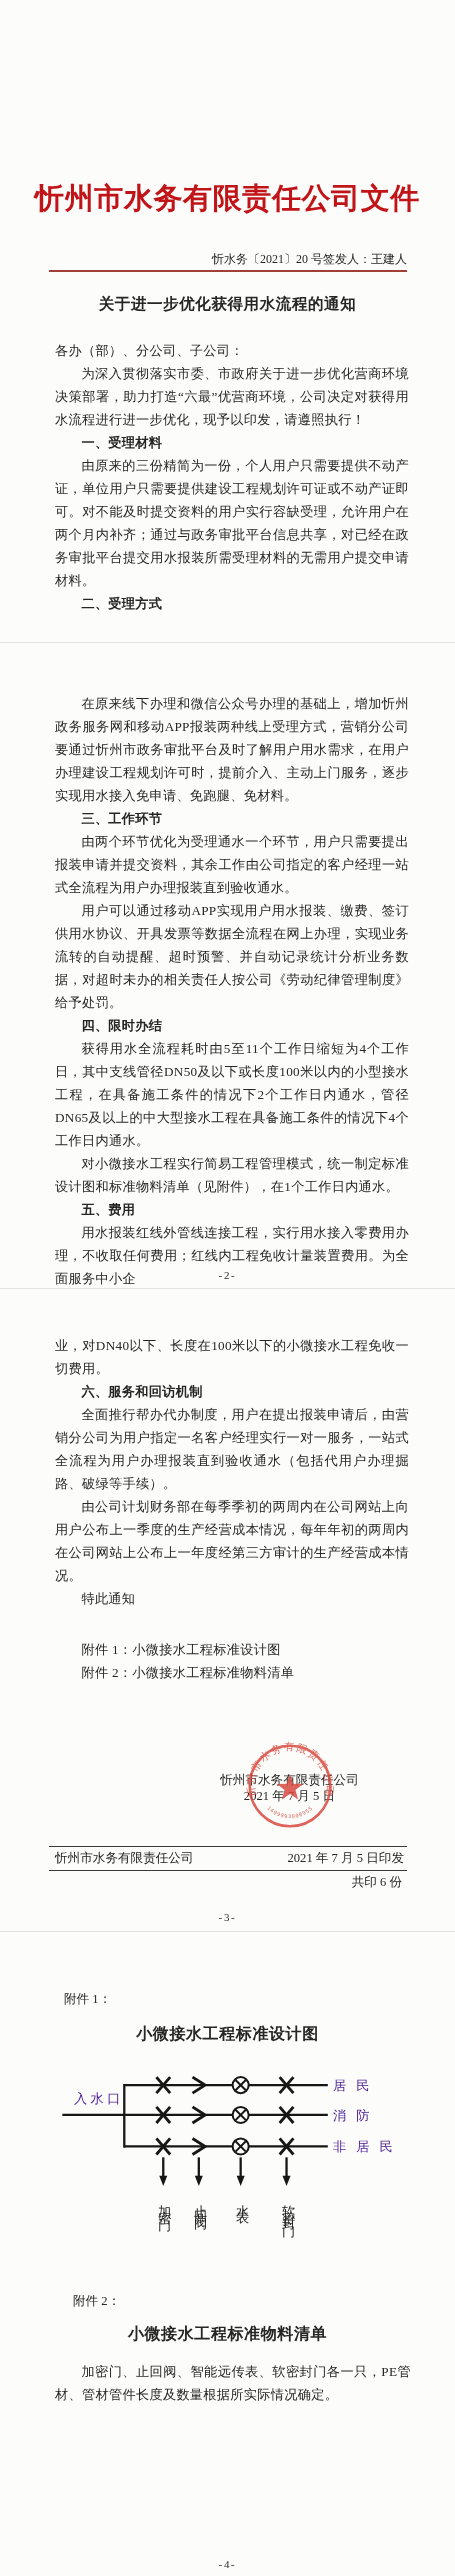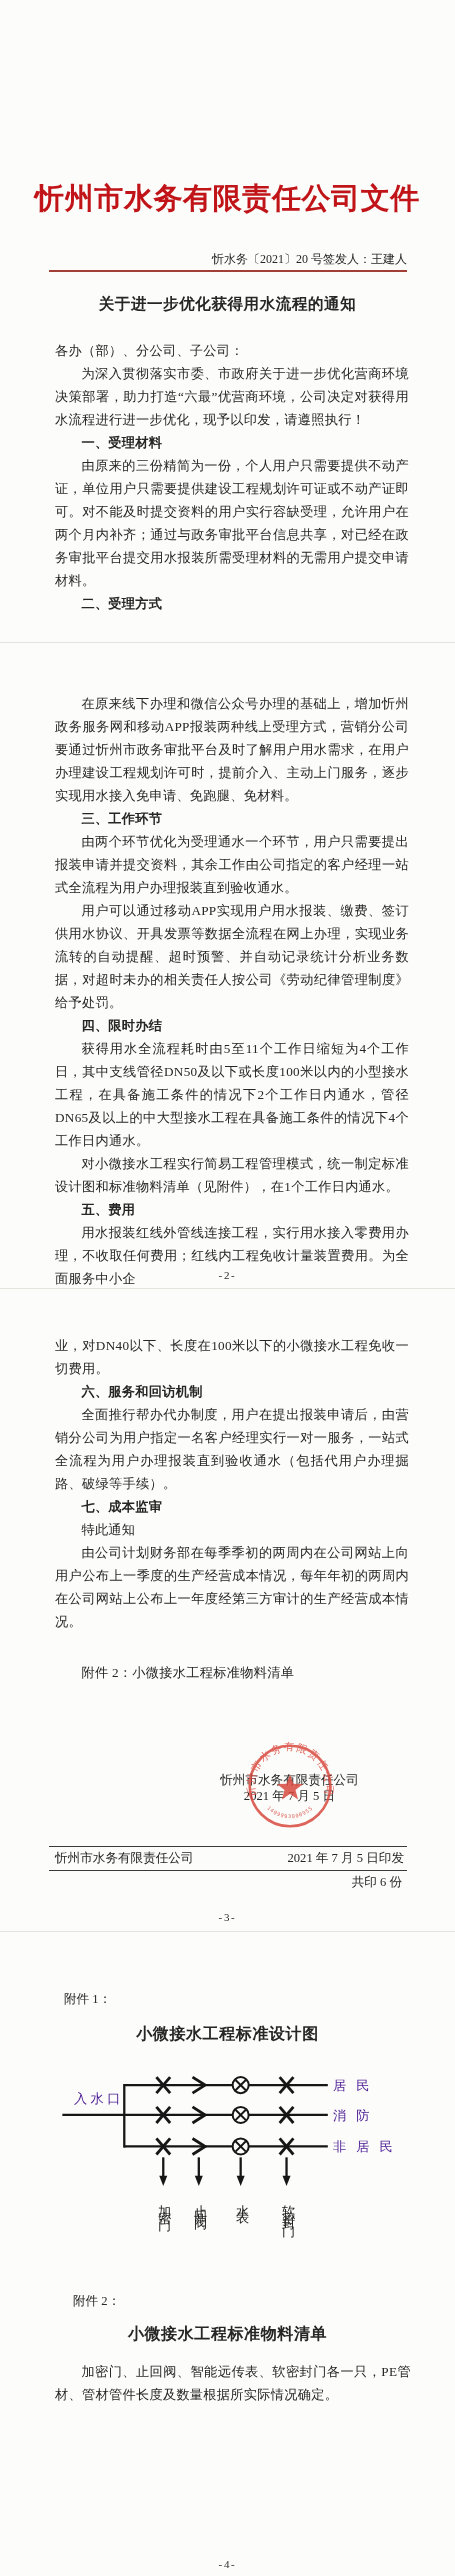--- a/index.html
+++ b/index.html
@@ -131,24 +131,24 @@
     <div class="page-no">-2-</div>
   </div>
 
   <div class="seam"></div>
 
   <div class="page" id="p3">
     <div class="p3-body body-text">
       <p class="plain">业，对DN40以下、长度在100米以下的小微接水工程免收一切费用。</p>
       <p class="heading">六、服务和回访机制</p>
       <p class="para">全面推行帮办代办制度，用户在提出报装申请后，由营销分公司为用户指定一名客户经理实行一对一服务，一站式全流程为用户办理报装直到验收通水（包括代用户办理掘路、破绿等手续）。</p>
-      <p class="heading">七、成本监审</p>
+      <p class="para">由公司计划财务部在每季季初的两周内在公司网站上向用户公布上一季度的生产经营成本情况，每年年初的两周内在公司网站上公布上一年度经第三方审计的生产经营成本情况。</p>
       <p class="para">特此通知</p>
-      <p class="para">由公司计划财务部在每季季初的两周内在公司网站上向用户公布上一季度的生产经营成本情况，每年年初的两周内在公司网站上公布上一年度经第三方审计的生产经营成本情况。</p>
       <div class="att-refs">
+        <p class="para">附件 1：小微接水工程标准设计图</p>
         <p class="para">附件 2：小微接水工程标准物料清单</p>
       </div>
     </div>
 
     <div class="sig-block">
       <div>忻州市水务有限责任公司</div>
       <div>2021 年 7 月 5 日</div>
     </div>
 
     <svg class="seal-svg" viewBox="0 0 160 160">

